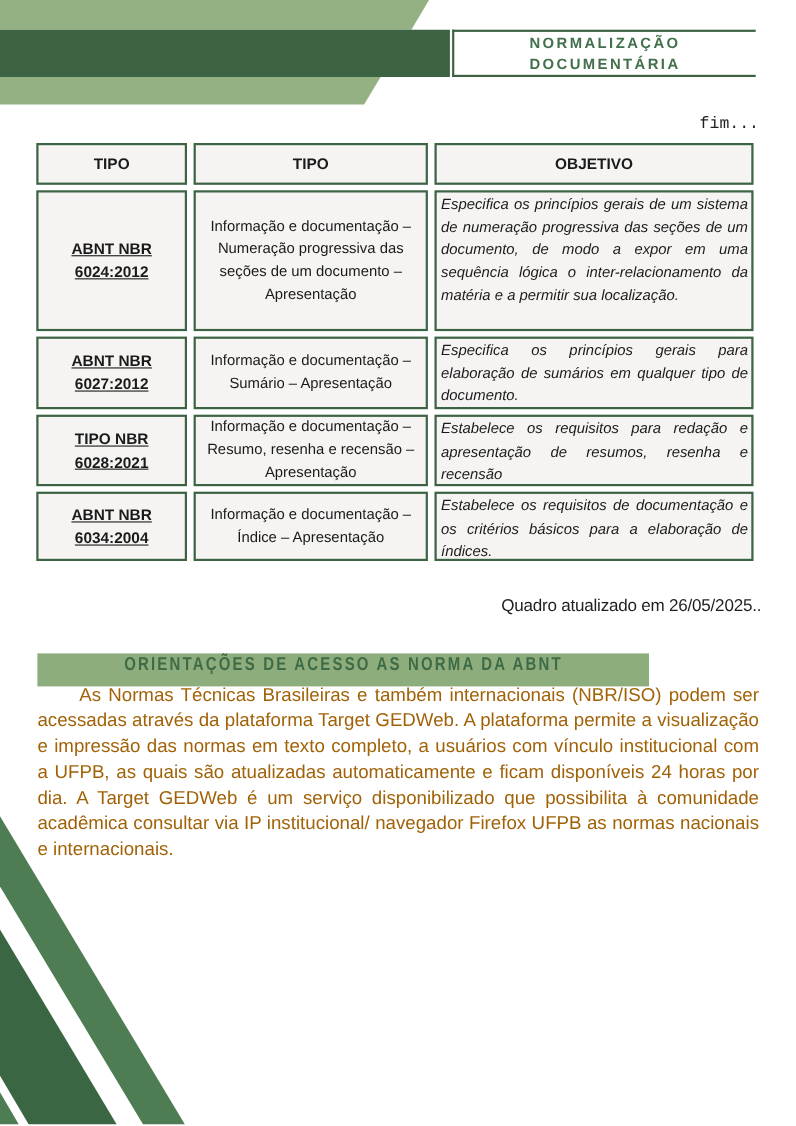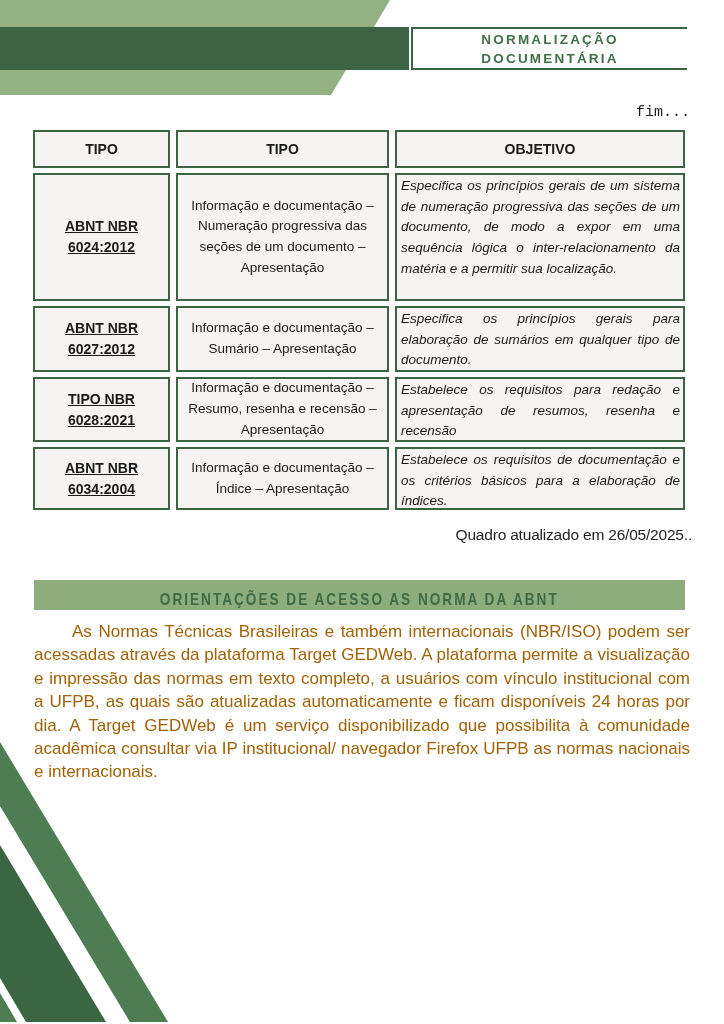--- a/index.html
+++ b/index.html
@@ -49,29 +49,29 @@
   .cell.center{display:flex;align-items:center;justify-content:center;text-align:center;}
   .cell.hdr{font-weight:bold;font-size:14px;}
   .cell.norma{font-weight:bold;font-size:14px;line-height:21px;padding:0 14px;text-decoration:underline;}
   .cell.tipo{font-size:13.5px;line-height:20.7px;padding:17px 4px;}
   .cell.obj{
     font-size:13.5px;line-height:20.7px;
     text-align:justify;padding:1px 3px 0 4px;font-style:italic;
   }
 
   .update-note{
-    position:absolute;top:526px;right:32px;
+    position:absolute;top:542px;right:32px;
     font-size:15.5px;color:#1f1f1f;letter-spacing:-0.2px;margin-left:48px;
   }
 
   
   .banner{
-    position:absolute;left:34px;top:580px;width:651px;height:30px;
+    position:absolute;left:34px;top:594px;width:556px;height:30px;
     background:#8ead7d;
-    display:flex;align-items:flex-end;justify-content:center;
+    display:flex;align-items:flex-start;justify-content:center;
   }
   .banner span{
     display:inline-block;
     transform:scaleX(0.8);
     font-size:17px;font-weight:bold;letter-spacing:2.5px;
     color:#3e6b46;white-space:nowrap;
   }
 
   .access-paragraph{
     position:absolute;left:34px;top:620px;width:656px;

